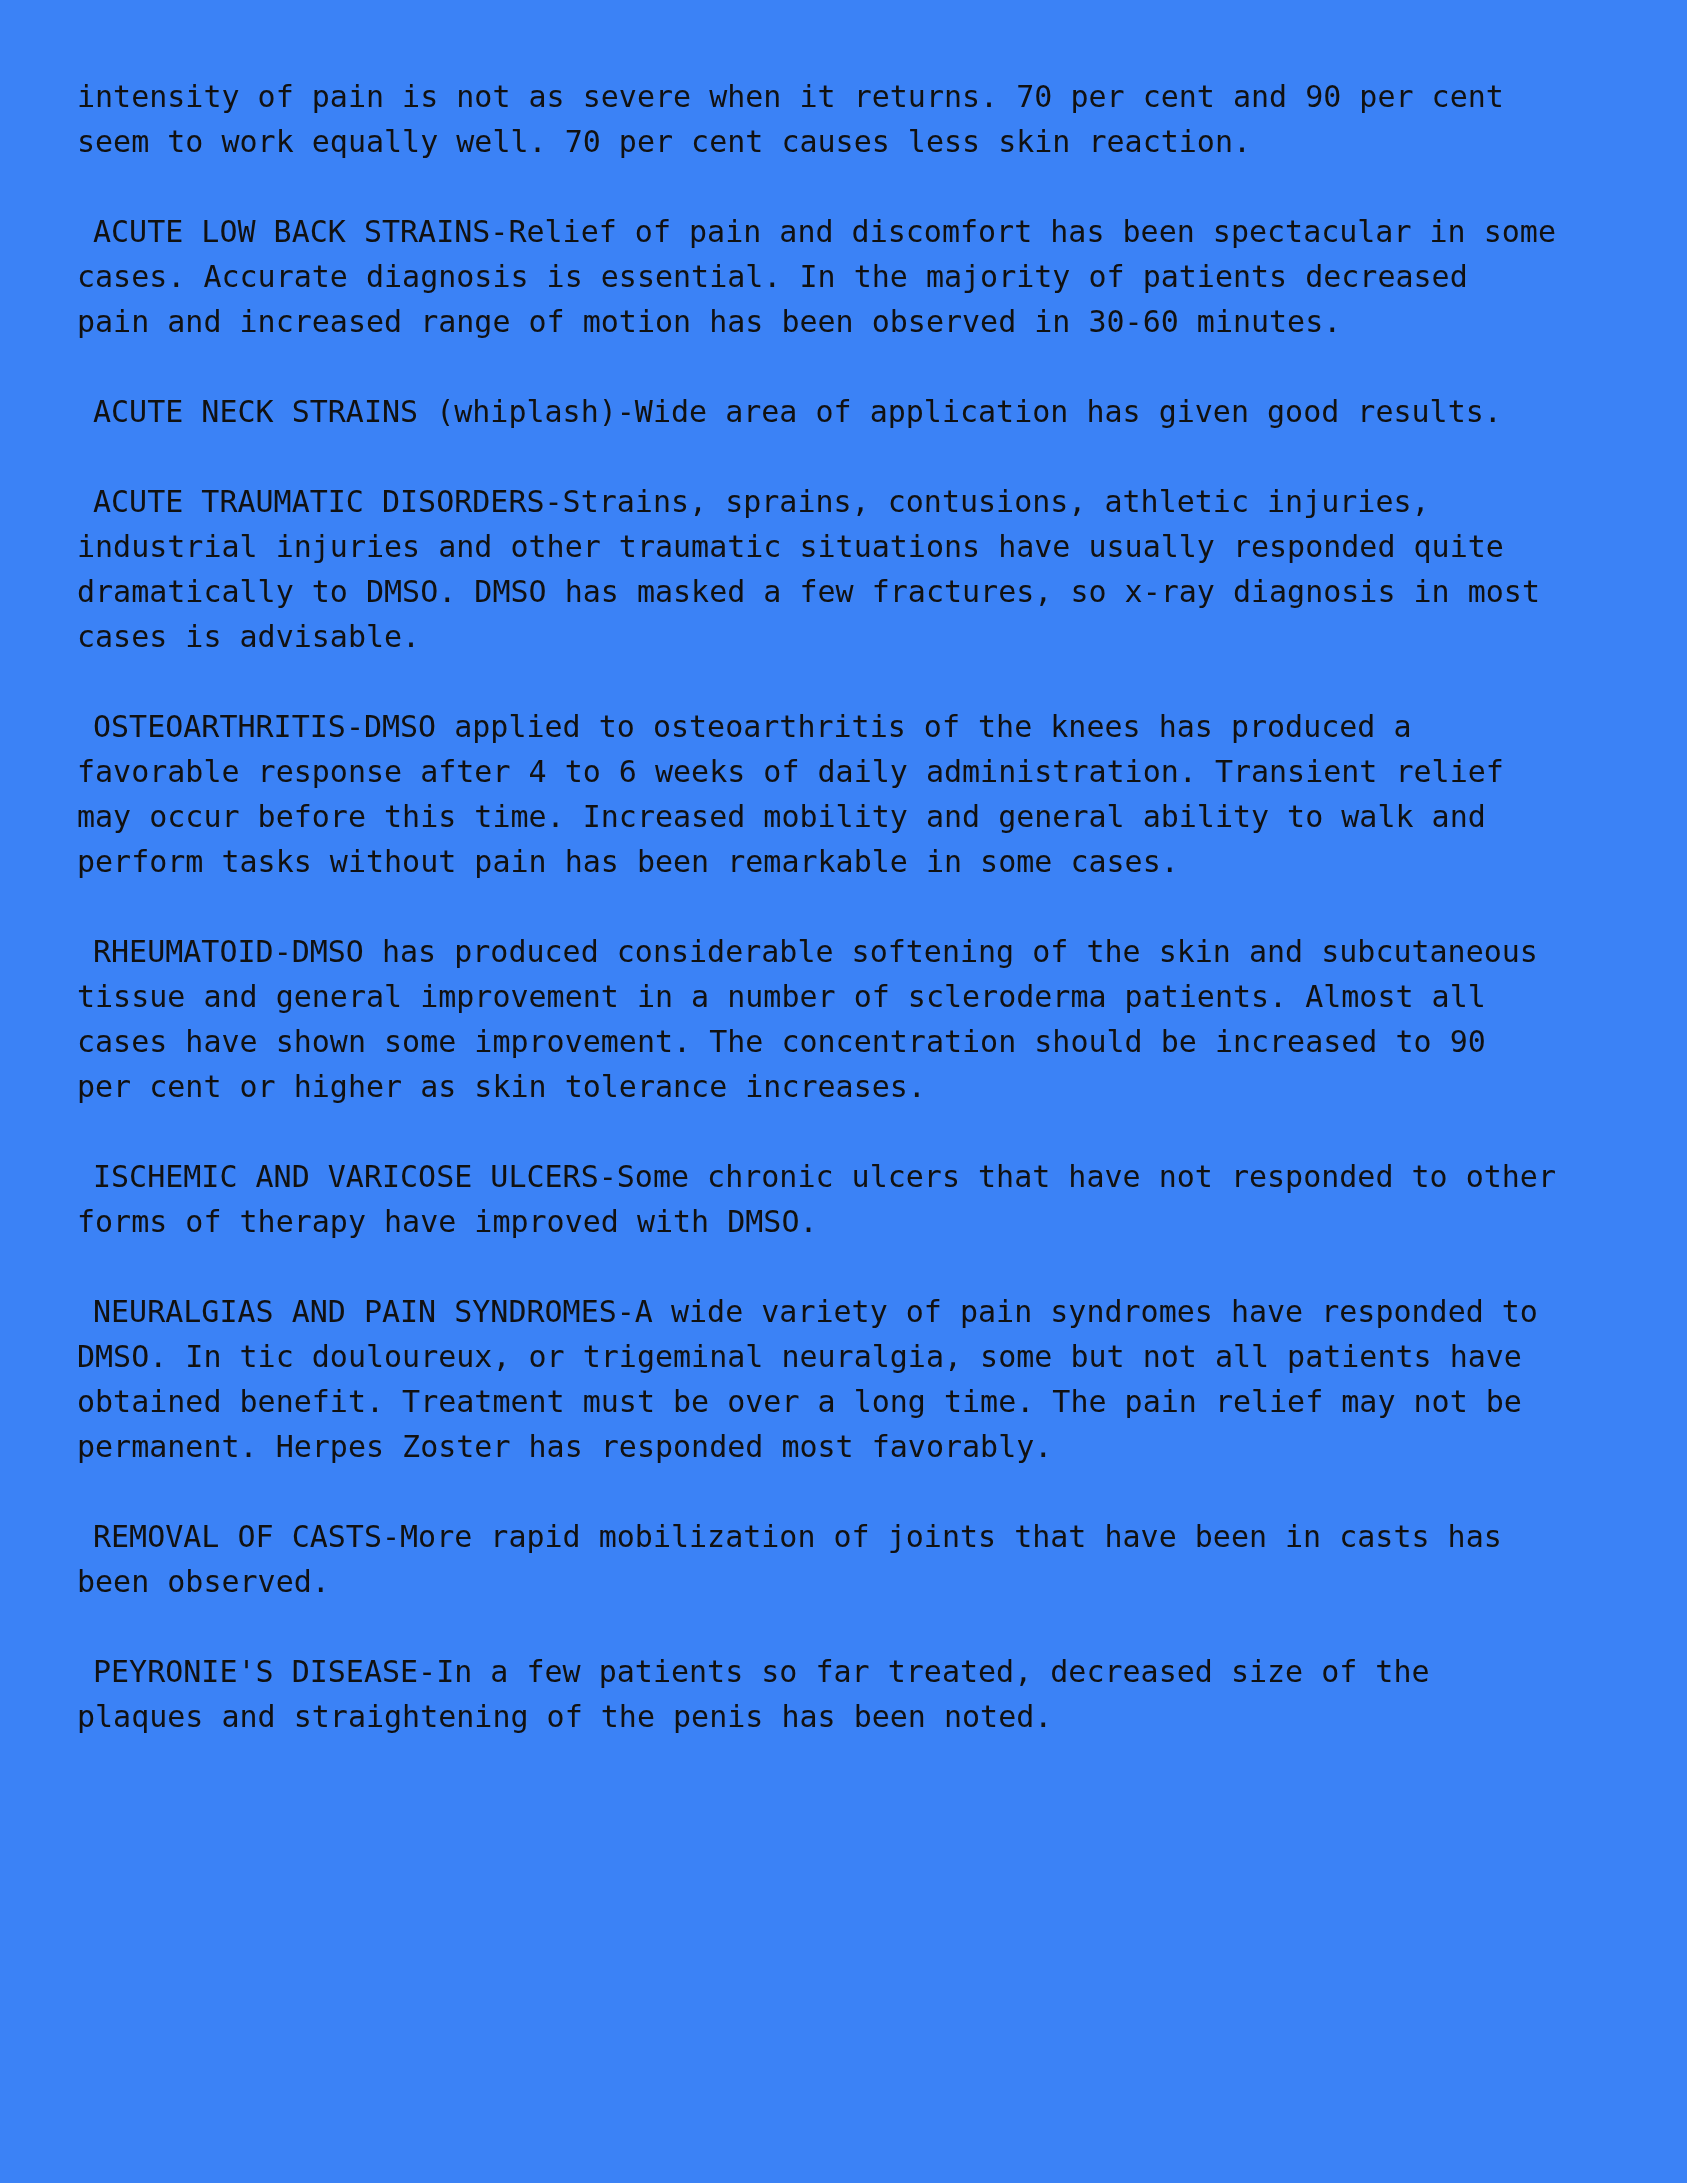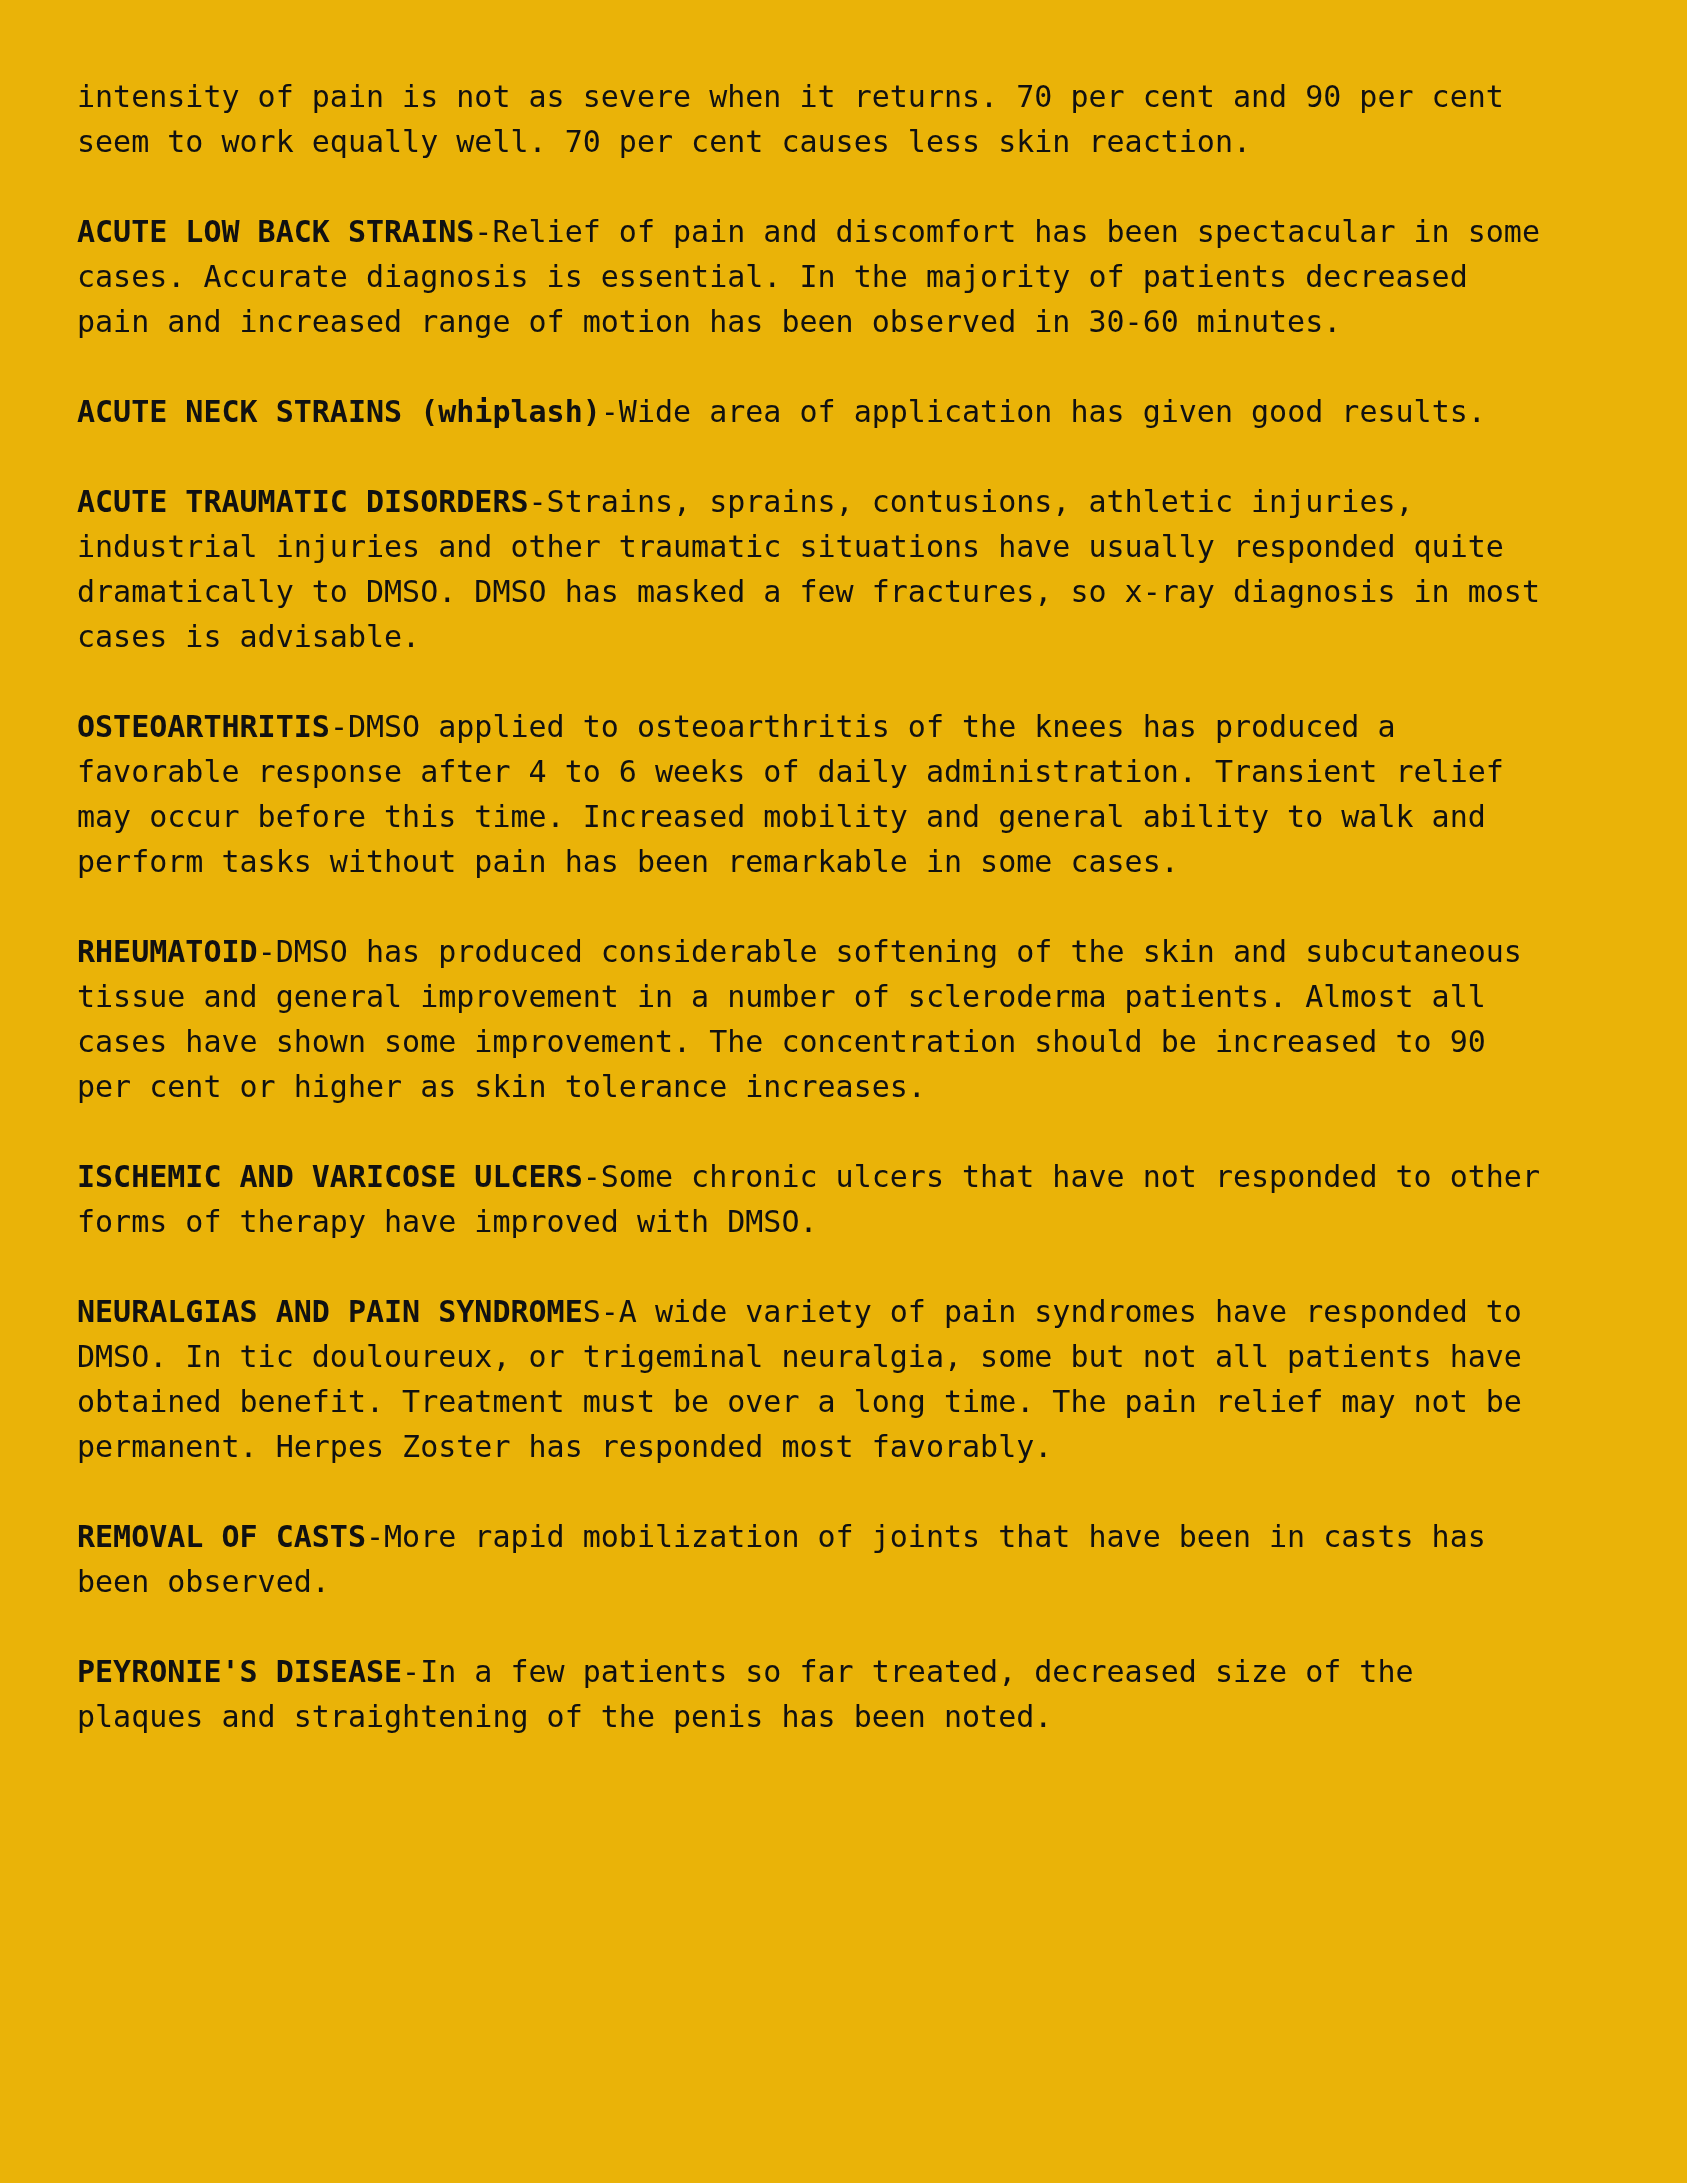--- a/index.html
+++ b/index.html
@@ -4,37 +4,38 @@
 <style>
   html, body {
     margin: 0;
     padding: 0;
     background: #ffffff;
   }
   .page {
     box-sizing: border-box;
     width: 1687px;
     height: 2183px;
-    background: #eab308;
+    background: #3b82f6;
     padding: 74px 69px 0 77px;
     overflow: hidden;
   }
   .doc {
     font-family: "DejaVu Sans Mono", monospace;
     font-size: 30px;
     line-height: 45px;
     color: #111111;
     letter-spacing: 0;
   }
   .para {
     margin: 0 0 45px 0;
     white-space: pre-wrap;
   }
   .para b {
-    font-weight: bold;
+    font-weight: normal;
+    margin-left: 16px;
   }
 </style>
 </head>
 <body>
 
 <div class="page">
   <div class="doc" style="color: rgb(17, 17, 17);">
       <p class="para">intensity of pain is not as severe when it returns. 70 per cent and 90 per cent<br>seem to work equally well. 70 per cent causes less skin reaction.</p>
       <p class="para"><b>ACUTE LOW BACK STRAINS</b>-Relief of pain and discomfort has been spectacular in some<br>cases. Accurate diagnosis is essential. In the majority of patients decreased<br>pain and increased range of motion has been observed in 30-60 minutes.</p>
       <p class="para"><b>ACUTE NECK STRAINS (whiplash)</b>-Wide area of application has given good results.</p>

